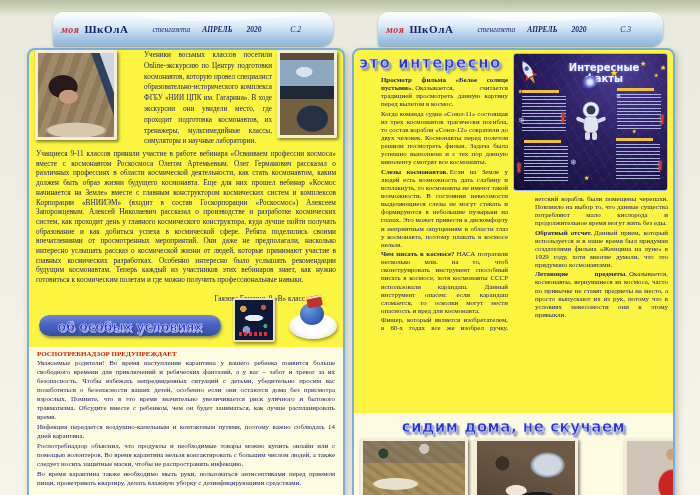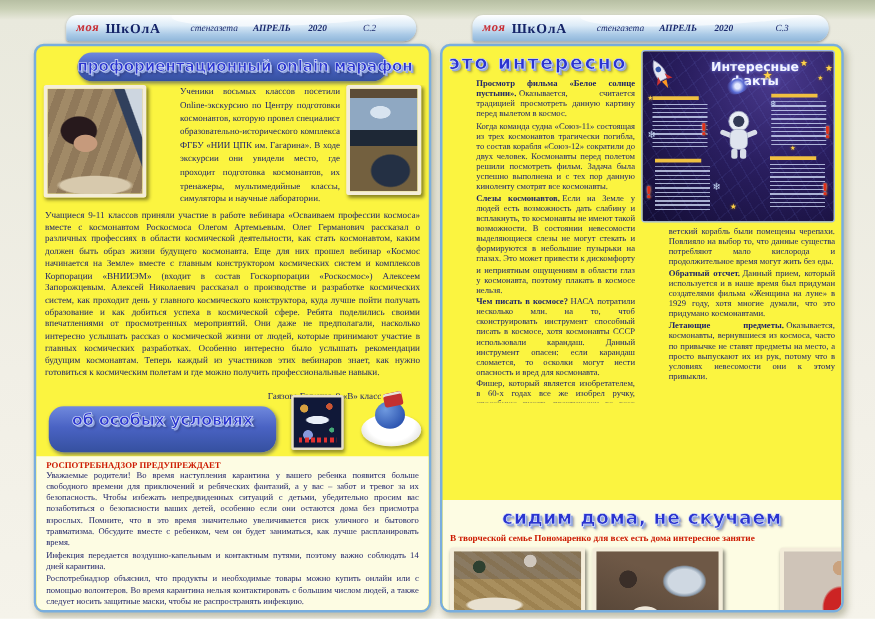--- a/index.html
+++ b/index.html
@@ -8,21 +8,21 @@
     position: relative; overflow: hidden;
     font-family: "Liberation Serif", serif;
     background: linear-gradient(180deg,#b7bfa3 0,#c9d0b5 7px,#e9e9dd 16px,#f1efe6 60%,#f5f3ea 100%);
   }
   .page { position:absolute; top:9px; }
   #page-left  { left:27px;  width:318px; }
   #page-right { left:352px; width:323px; }
 
   
   .masthead {
-    height:21px; margin:3px 12px 2px 26px; position:relative; overflow:hidden;
+    height:34px; margin:3px 12px 2px 26px; position:relative; overflow:hidden;
     border-radius:10px 12px 12px 3px;
     background: linear-gradient(180deg,#ffffff 0%,#dcebf7 40%,#a9c9e6 75%,#8fb6da 100%);
     box-shadow: 0 1px 2px rgba(40,50,70,.45);
     display:flex; align-items:center; padding:0 8px;
     font-size:7.5px; color:#1b2a6e;
   }
   .masthead::after {
     content:""; position:absolute; left:30%; top:-16px; width:75%; height:24px;
     background: rgba(255,255,255,.6); border-radius:50%; transform:rotate(-3deg);
   }
@@ -106,21 +106,21 @@
       linear-gradient(90deg, #cfc4b8 0 70%, #5a4a42 71% 100%);
   }
 
   
   #page-left .banner.title { width:248px; margin:5px auto 3px; padding:2px 0 3px; }
   .lead-row { display:flex; gap:5px; padding:0 6px; align-items:flex-start; height:96px; overflow:hidden; }
   .article1 { flex:1; font-size:7.2px; line-height:1.5; }
   .article2 { padding:3px 7px 0; font-size:7.3px; line-height:1.33; height:158px; overflow:hidden; }
   .signature { text-align:right; padding-right:38px; margin-top:-10px; font-size:7.3px; color:#20246a; }
   .section-row { display:flex; align-items:center; gap:12px; height:44px; padding:0 4px; }
-  #page-left .banner.sub { width:192px; padding:2px 0 17px; margin-left:6px; }
+  #page-left .banner.sub { width:192px; padding:2px 0 1px; margin-left:6px;border-radius:11px; }
   .clipart { flex-shrink:0; }
   .clip-space { width:42px; height:44px; border:2px solid #e8e0c8; border-radius:2px; position:relative;
     transform:translateY(-5px);
     background:
       radial-gradient(ellipse 14px 5px at 50% 45%, #e8eef8 60%, transparent 70%),
       radial-gradient(circle 5px at 22% 22%, #d8a040 60%, transparent 70%),
       radial-gradient(circle 4px at 75% 18%, #cc5533 60%, transparent 70%),
       radial-gradient(circle 3px at 80% 65%, #44aa77 60%, transparent 75%),
       radial-gradient(circle 6px at 30% 75%, #8899dd 60%, transparent 70%),
       #101838;
@@ -193,23 +193,20 @@
     <header class="masthead">
       <span class="brand-script">моя</span>
       <span class="brand-name">ШкОлА</span>
       <span class="m-label">стенгазета</span>
       <span class="m-month">АПРЕЛЬ</span>
       <span class="m-year">2020</span>
       <span class="m-page">С.2</span>
     </header>
 
     <div class="sheet">
-      <div class="banner title">
-        <span class="wordart t1">профориентационный onlain марафон</span>
-      </div>
 
       <div class="lead-row">
         <div class="photo photo-a"></div>
         <p class="body-txt article1">Ученики восьмых классов посетили Online-экскурсию  по Центру подготовки космонавтов, которую провел специалист образовательно-исторического комплекса ФГБУ «НИИ ЦПК им. Гагарина». В ходе экскурсии они увидели место, где проходит подготовка космонавтов, их тренажеры, мультимедийные классы, симуляторы и научные лаборатории.</p>
         <div class="photo photo-b"></div>
       </div>
 
       <p class="body-txt article2">Учащиеся 9-11 классов приняли участие в работе  вебинара  «Осваиваем профессии космоса» вместе с космонавтом Роскосмоса Олегом Артемьевым. Олег Германович рассказал о различных профессиях в области космической деятельности, как стать космонавтом, каким должен быть образ жизни будущего космонавта. Еще для них прошел вебинар «Космос начинается на Земле» вместе с главным конструктором космических систем и комплексов Корпорации «ВНИИЭМ» (входит в состав Госкорпорации «Роскосмос») Алексеем Запорожцевым. Алексей Николаевич рассказал о производстве и разработке космических систем, как проходит день у главного космического конструктора, куда лучше пойти получать образование и как добиться успеха в космической сфере. Ребята поделились своими впечатлениями от просмотренных мероприятий. Они даже не предполагали, насколько интересно услышать рассказ о космической жизни от людей, которые принимают участие в главных космических разработках. Особенно интересно было услышать рекомендации будущим космонавтам. Теперь каждый из участников этих вебинаров знает, как нужно готовиться к космическим полетам и где можно получить профессиональные навыки.</p>
       <p class="signature">Гаязова Евгения, 9 «В» класс</p>
 
@@ -311,21 +308,20 @@
           <p class="body-txt rp"><b class="plead">Обратный отсчет.</b><span>Данный прием, который используется и в наше время был придуман создателями фильма «Женщина на луне» в 1929 году, хотя многие думали, что это придумано космонавтами.</span></p>
           <p class="body-txt rp"><b class="plead">Летающие предметы.</b><span>Оказывается, космонавты, вернувшиеся из космоса, часто по привычке не ставят предметы на место, а просто выпускают их из рук, потому что в условиях невесомости они к этому привыкли.</span></p>
 
         </div>
       </div>
 
       <div class="pale-r">
         <div class="t4wrap">
           <span class="wordart t4">сидим дома, не скучаем</span>
         </div>
-        <p class="red-caption">В творческой семье Пономаренко  для всех есть дома интересное занятие</p>
         <div class="photo-row">
           <div class="stack">
             <div class="row2">
               <div class="photo photo-family"></div>
               <div class="photo photo-computer"></div>
             </div>
             <div class="cartoon-row">
               <span>
                 <svg width="16" height="26" viewBox="0 0 16 26">
                   <circle cx="8" cy="6" r="4.5" fill="#e07820"></circle>

